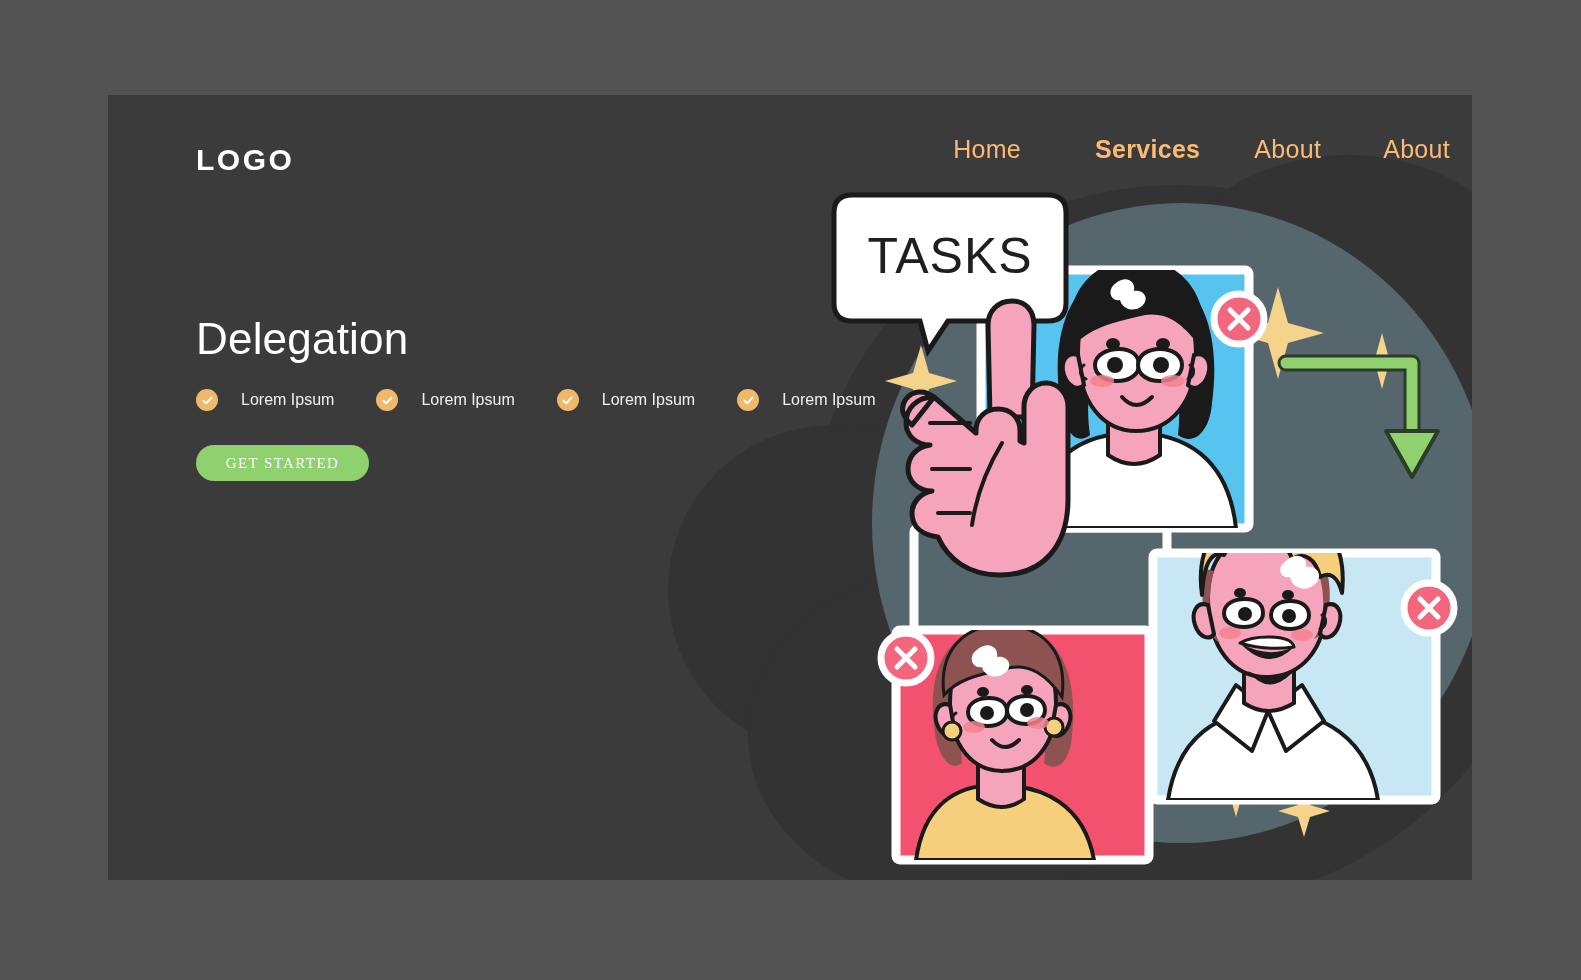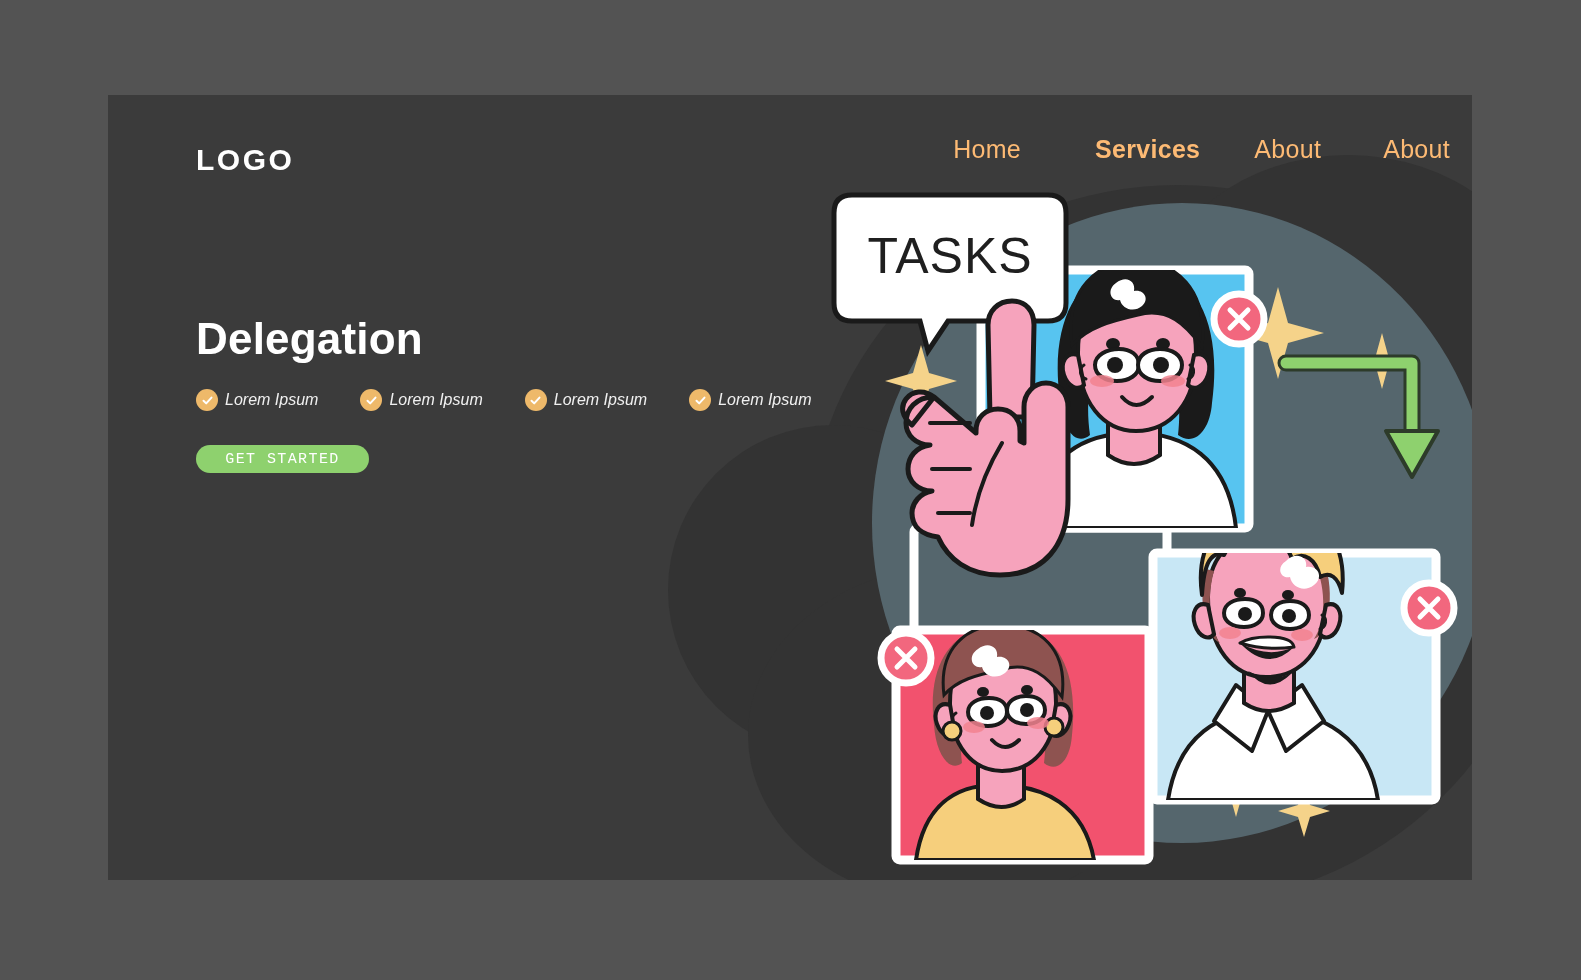--- a/index.html
+++ b/index.html
@@ -65,21 +65,21 @@
 
   
   #hero {
     position:absolute;
     left:88px; top:220px;
     width:560px;
     z-index:40;
   }
   #hero-title {
     font-size:44px;
-    font-weight:700;
+    font-weight:400;
     color:#ffffff;
     letter-spacing:0.2px;
     line-height:1.1;
   }
   #hero-desc {
     margin-top:50px;
     font-size:19.5px;
     color:#e6e6e6;
     line-height:1.72;
     letter-spacing:0.1px;
@@ -88,23 +88,22 @@
   #hero-desc .line2 { word-spacing:3px; }
 
   #features {
     margin-top:26px;
     display:flex;
     align-items:center;
   }
   .feature {
     display:flex;
     align-items:center;
-    gap:7px;
+    gap:23px;
     margin-right:42px;
-    font-style:italic;
   }
   .feature:last-child { margin-right:0; }
   .check-badge {
     width:22px; height:22px;
     border-radius:50%;
     background:#eeb96a;
     display:flex;
     align-items:center;
     justify-content:center;
     flex:0 0 auto;
@@ -113,30 +112,30 @@
   .feature-label {
     font-size:16px;
     color:#f0f0f0;
     white-space:nowrap;
   }
   #cta {
     margin-top:34px;
     display:inline-flex;
     align-items:center;
     justify-content:center;
-    width:173px; height:28px;
+    width:173px; height:36px;
     background:#8ed16e;
     border:none;
     border-radius:24px;
     color:#ffffff;
     font-size:15px;
     font-weight:400;
     letter-spacing:1.4px;
     cursor:pointer;
-    font-family:Liberation Mono, monospace;
+    font-family:Liberation Serif, serif;
   }
 
   
   #illustration {
     position:absolute;
     left:708px; top:70px;
     width:700px; height:715px;
     z-index:30;
   }
   #illustration svg { display:block; width:100%; height:100%; }

